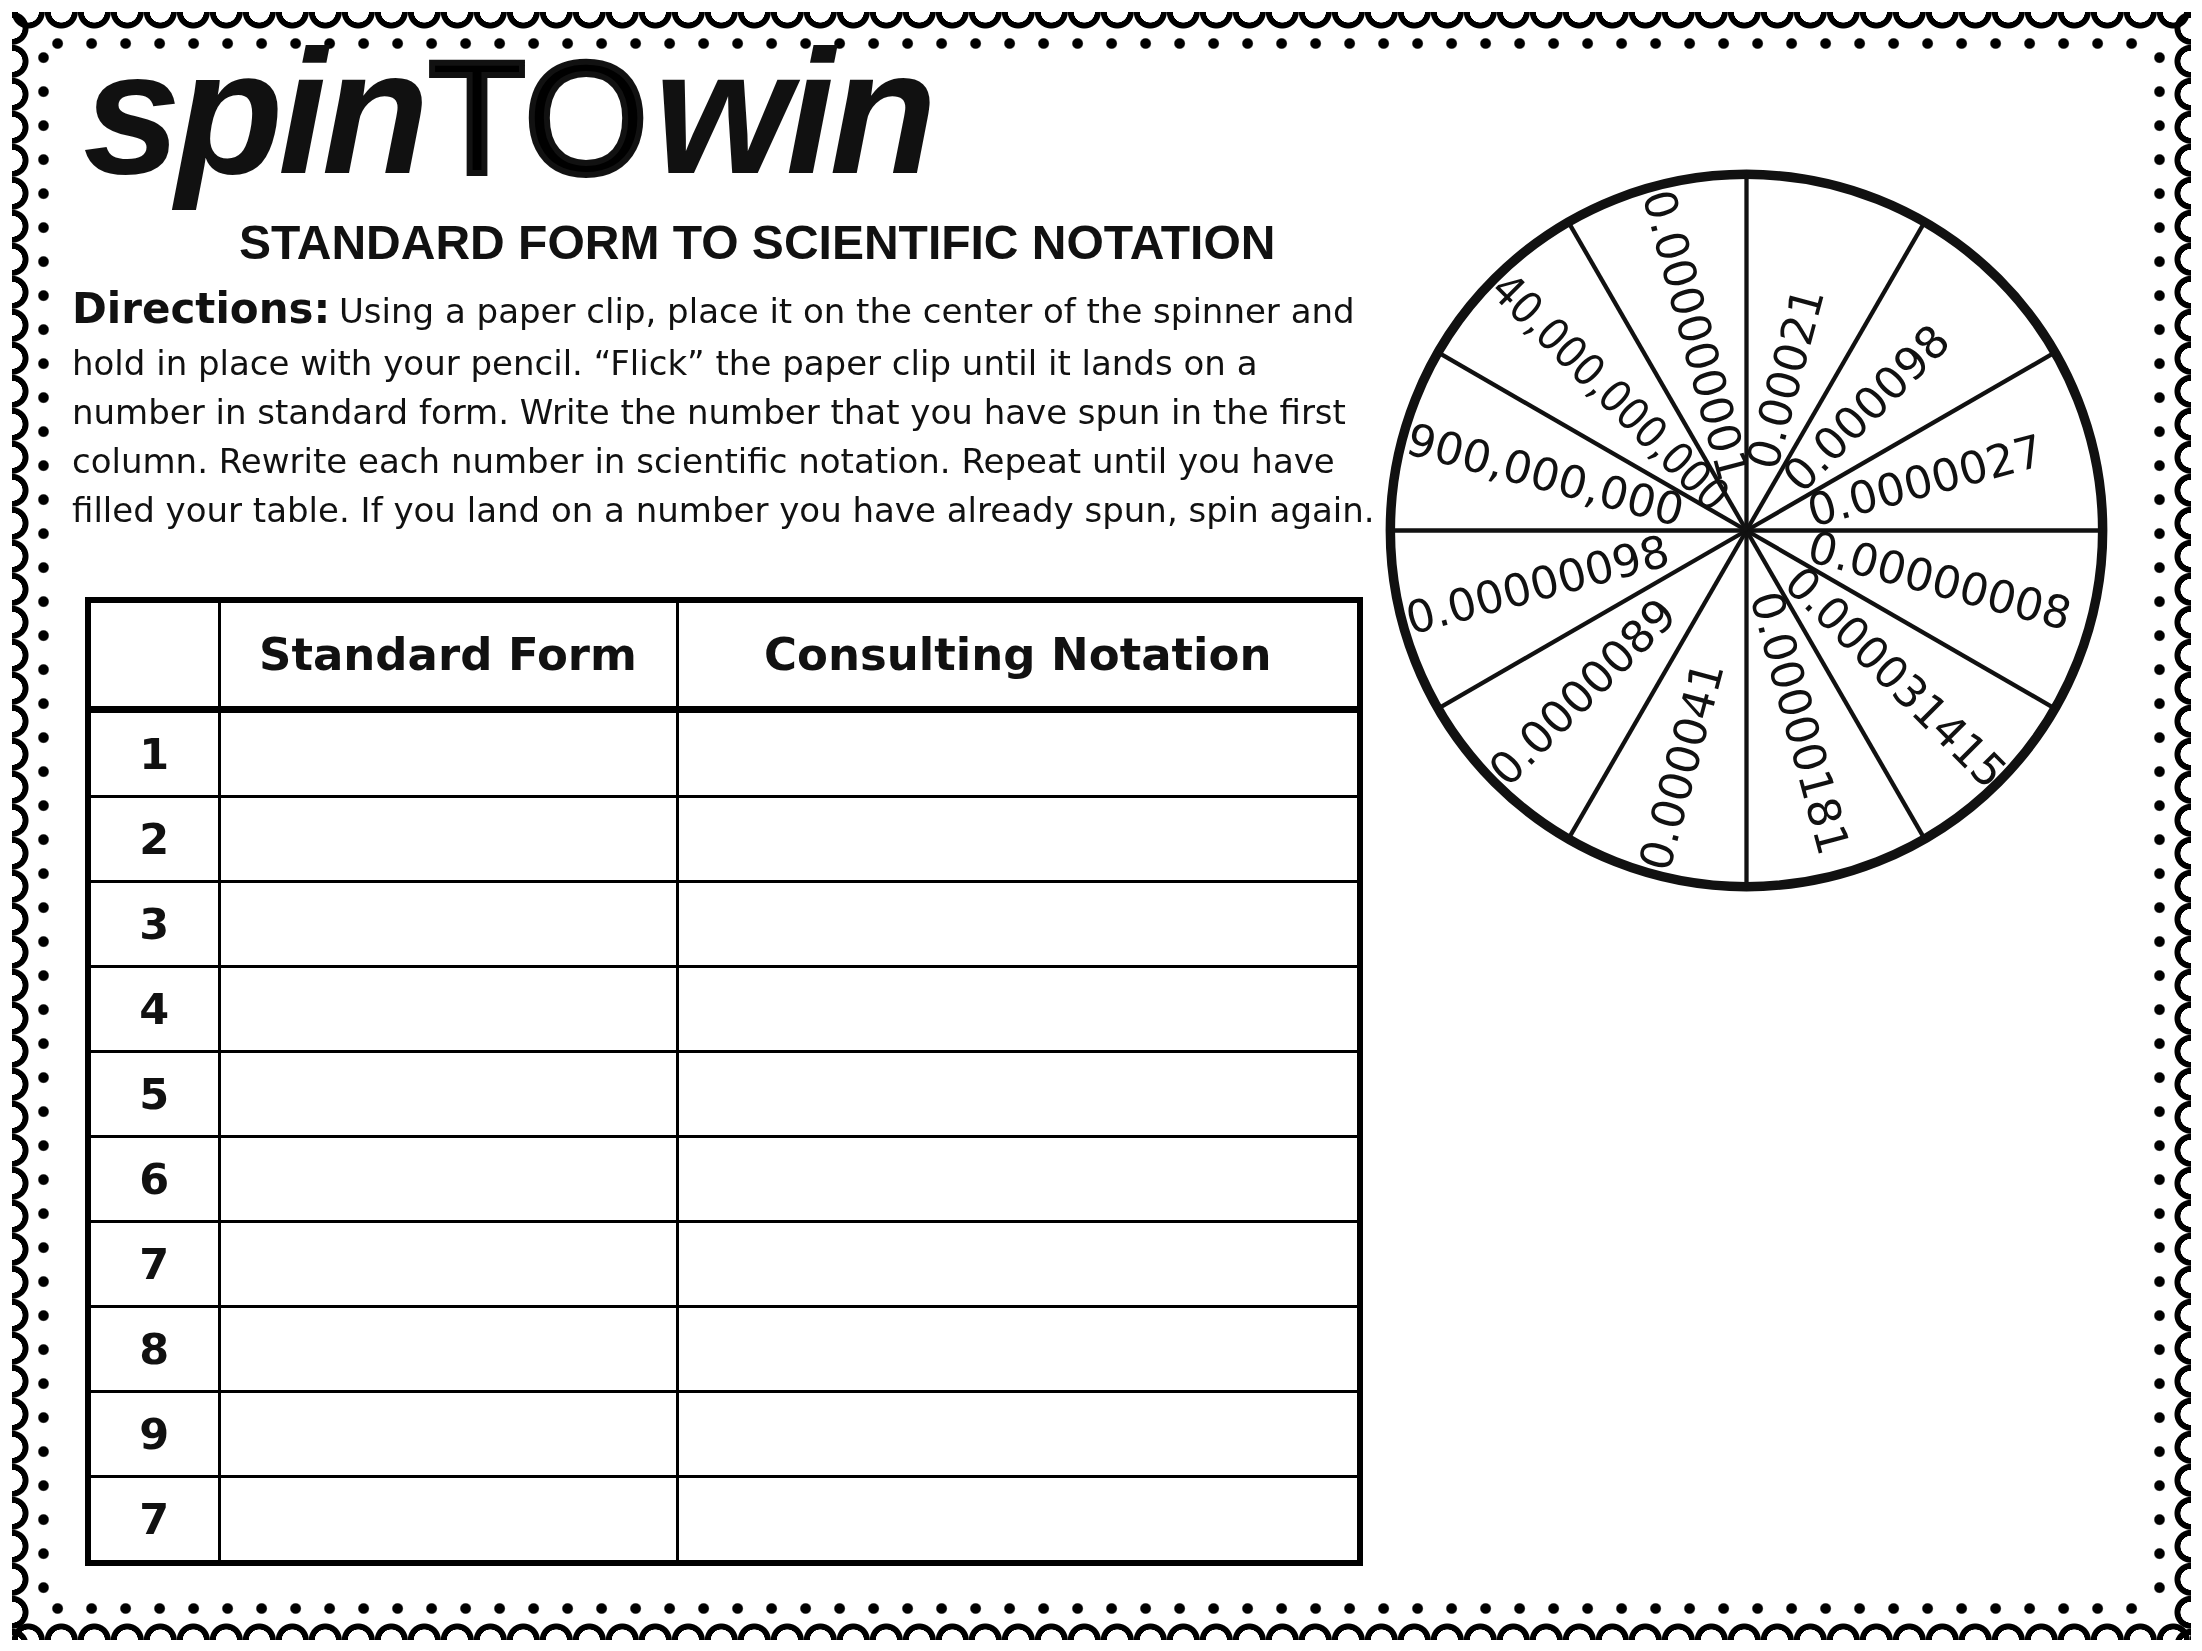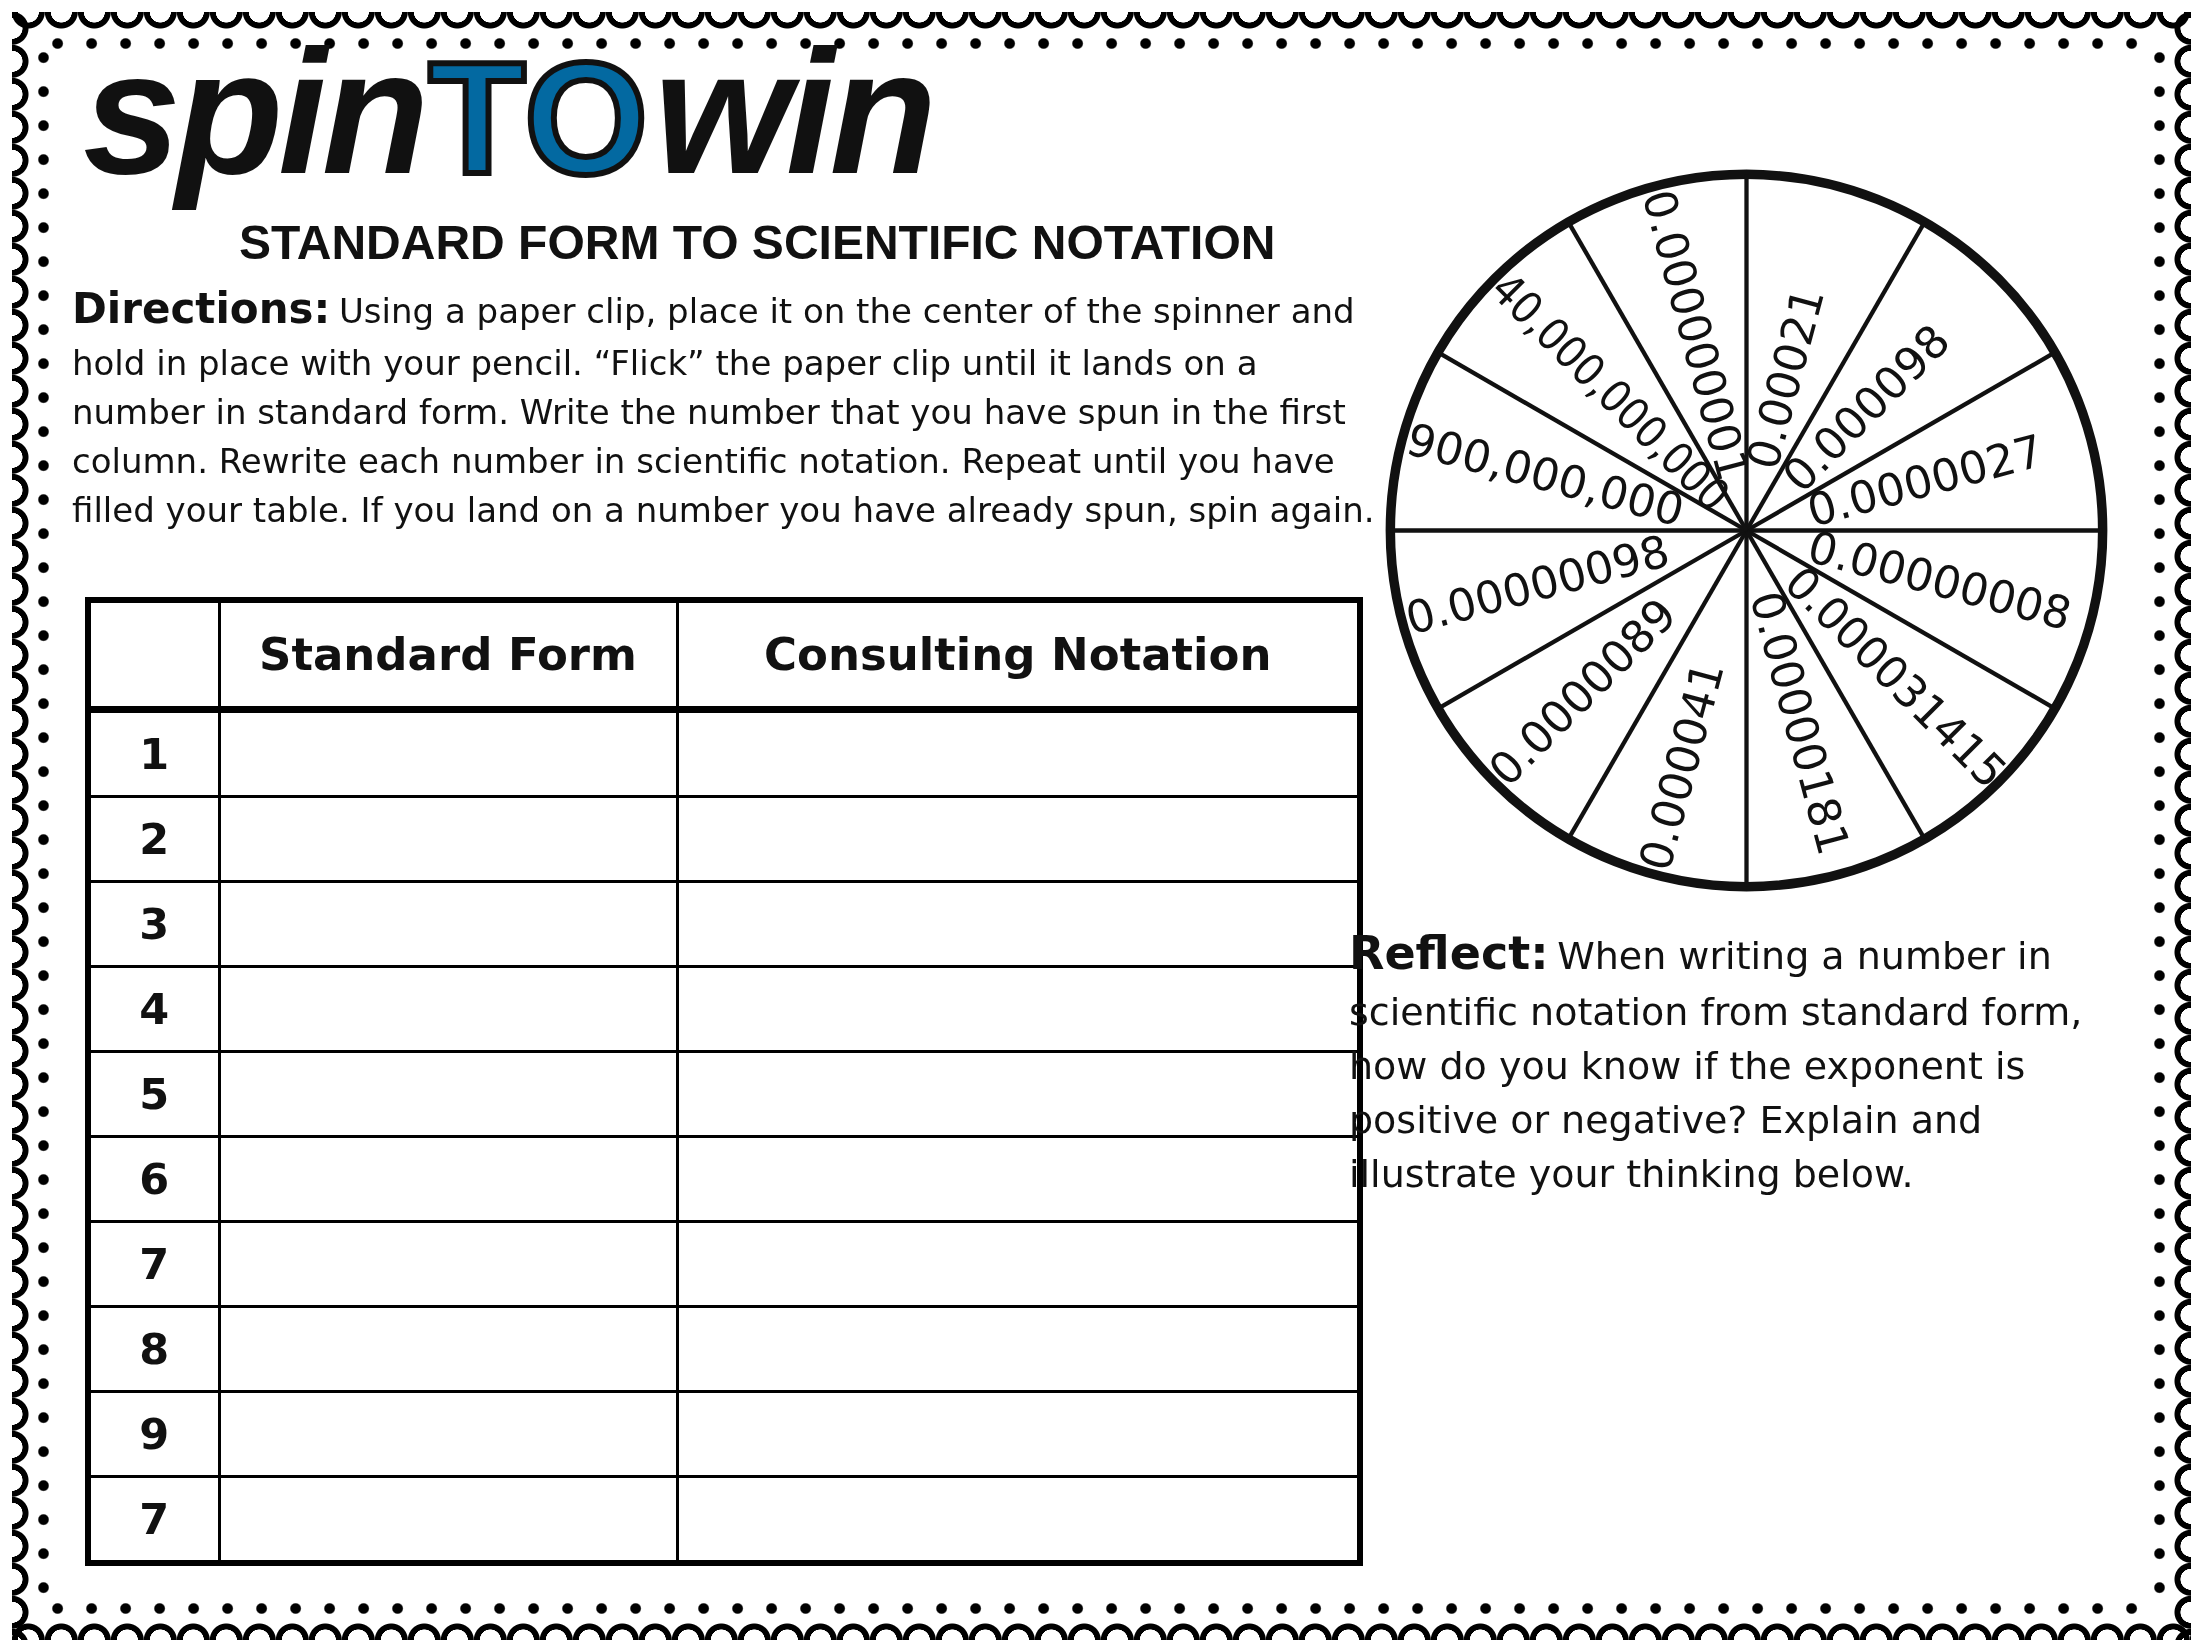--- a/index.html
+++ b/index.html
@@ -32,22 +32,22 @@
   .name-date{position:absolute;top:53px;left:1024px;right:86px;display:flex;
     align-items:flex-end;font-size:46px;font-weight:bold;line-height:1.1;}
   .nd-label{white-space:nowrap;margin-right:12px;}
   .blank-line{border-bottom:5.2px dashed #111;height:52px;}
   .name-blank{flex-grow:1.75;margin-right:24px;}
   .date-blank{flex-grow:1;}
 
   .title-block{position:absolute;left:83px;top:15.5px;white-space:nowrap;}
   .title-script{font-family:Liberation Sans, sans-serif;font-style:italic;font-weight:bold;
     font-size:176px;line-height:1.1;letter-spacing:-5.2px;}
-  .title-caps{font-family:"Liberation Sans",sans-serif;font-weight:bold;font-size:159px;
-    letter-spacing:1.7px;color:#0369a1;-webkit-text-stroke:6px #111;}
+  .title-caps{font-family:"Liberation Sans",sans-serif;font-weight:normal;font-size:159px;
+    letter-spacing:1.7px;color:#000000;-webkit-text-stroke:6px #111;}
   @supports not (-webkit-text-stroke:1px #000){ .title-caps{color:#111;} }
   .subtitle{position:absolute;left:239px;top:215px;font-size:48px;font-weight:bold;
     font-family:"Liberation Sans",sans-serif;letter-spacing:0px;}
 
   
   .directions{position:absolute;left:72px;top:279px;width:1308px;font-size:34px;line-height:1.44;}
   .directions .dir-label{font-weight:bold;font-size:42px;margin-right:8.6px;}
 
   
   .wtable{position:absolute;left:85px;top:597px;border-collapse:collapse;table-layout:fixed;
@@ -187,19 +187,16 @@
         <text transform="translate(437.0 509.6) rotate(75)" text-anchor="start">0.00000181</text>
         <text transform="translate(342.9 831.2) rotate(-75)" text-anchor="start">0.000041</text>
         <text transform="translate(155.8 732.8) rotate(-45)" text-anchor="start">0.0000089</text>
         <text transform="translate(43.0 554.1) rotate(-15)" text-anchor="start">0.00000098</text>
         <text transform="translate(34.8 342.9) rotate(15)" text-anchor="start">900,000,000</text>
         <text transform="translate(133.2 155.8) rotate(45)" text-anchor="start" textLength="365" lengthAdjust="spacingAndGlyphs">40,000,000,000</text>
         <text transform="translate(311.9 43.0) rotate(75)" text-anchor="start">0.000000001</text>
       </svg>
   </div>
 
-  <div class="reflect">
-    <span class="ref-label">Reflect:</span><span>When writing a number in scientific notation from standard form, how do you know if the exponent is positive or negative? Explain and illustrate your thinking below.</span>
-  </div>
 
 
 </div>
 
 
 </body></html>

